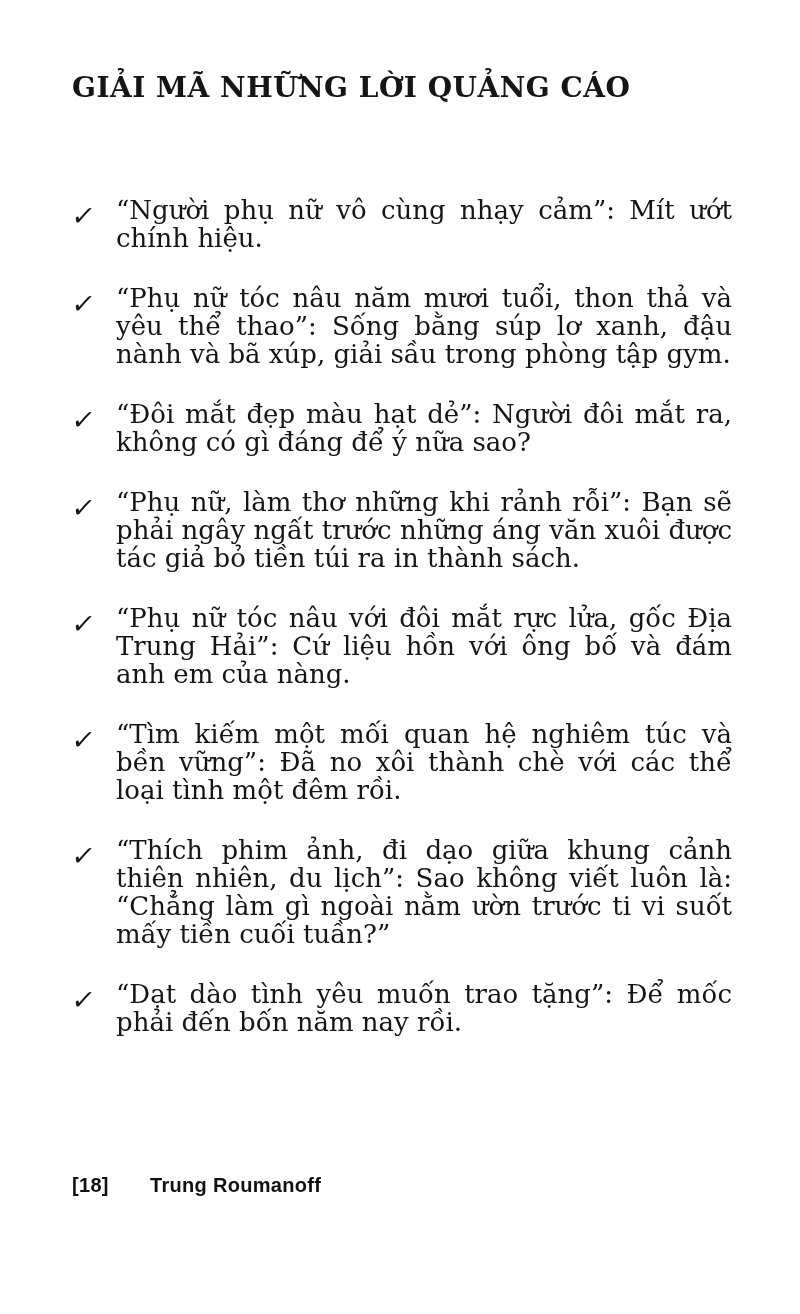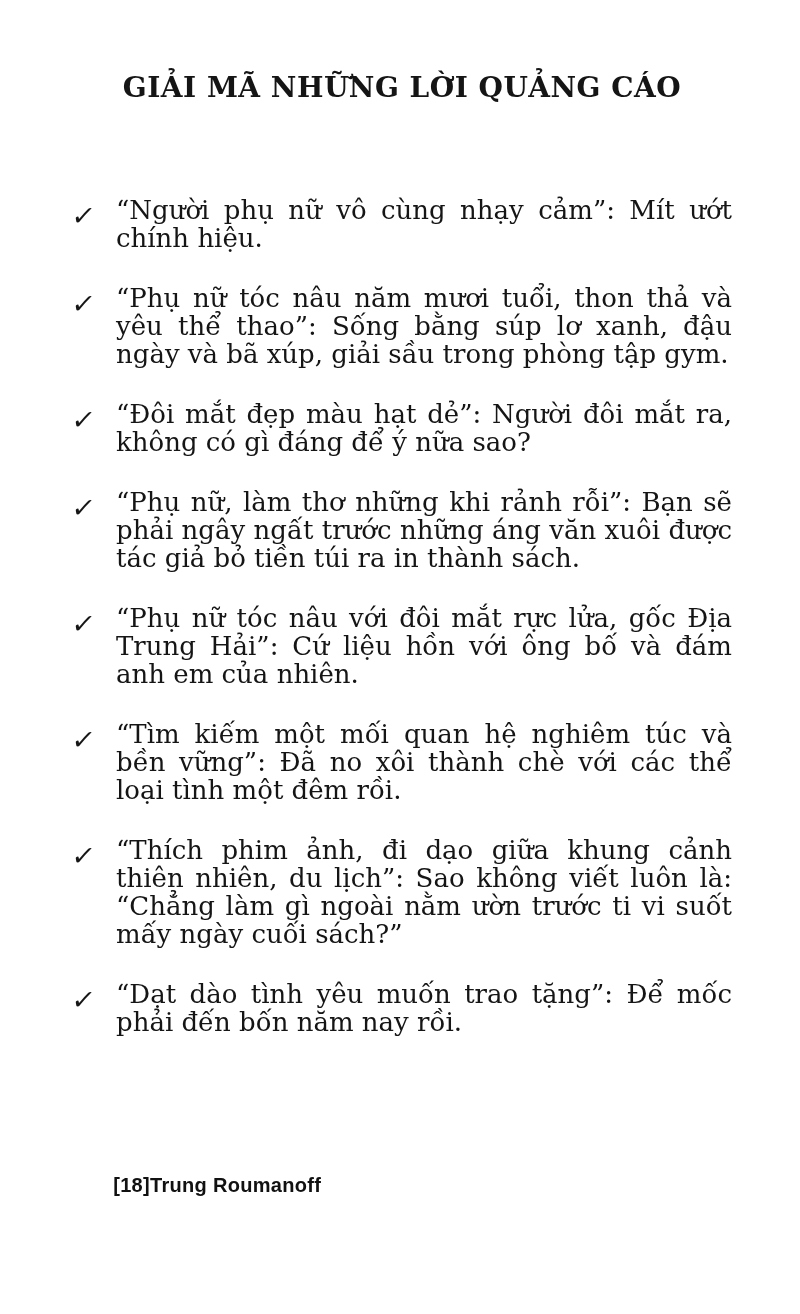--- a/index.html
+++ b/index.html
@@ -13,21 +13,20 @@
     font-family: "DejaVu Serif", "Liberation Serif", serif;
     color: #151515;
     overflow: hidden;
   }
   .page {
     width: 800px;
     height: 1314px;
     padding: 70px 68px 0 72px;
   }
   .title {
-    text-align: center;
     font-size: 28px;
     font-weight: bold;
     letter-spacing: 0.5px;
     line-height: 36px;
     margin-bottom: 90px;
     white-space: nowrap;
   }
   .checklist {
     list-style: none;
   }
@@ -57,58 +56,57 @@
     top: 1174px;
     font-family: "Liberation Sans", "DejaVu Sans", sans-serif;
     font-size: 20px;
     font-weight: 600;
     letter-spacing: 0.3px;
     color: #111111;
   }
   .footer .page-num {
     display: inline-block;
     width: 78px;
-    text-align: right;
   }
 </style>
 </head>
 <body>
 
 <div class="page">
 
   <h1 class="title">GIẢI MÃ NHỮNG LỜI QUẢNG CÁO</h1>
 
   <ul class="checklist">
     <li class="item">
       <span class="check">✓</span>
       <span class="item-text">“Người phụ nữ vô cùng nhạy cảm”: Mít ướt chính hiệu.</span>
     </li>
     <li class="item">
       <span class="check">✓</span>
-      <span class="item-text">“Phụ nữ tóc nâu năm mươi tuổi, thon thả và yêu thể thao”: Sống bằng súp lơ xanh, đậu ngày và bã xúp, giải sầu trong phòng tập gym.</span>
+      <span class="item-text">“Phụ nữ tóc nâu năm mươi tuổi, thon thả và yêu thể thao”: Sống bằng súp lơ xanh, đậu nành và bã xúp, giải sầu trong phòng tập gym.</span>
     </li>
     <li class="item">
       <span class="check">✓</span>
       <span class="item-text">“Đôi mắt đẹp màu hạt dẻ”: Người đôi mắt ra, không có gì đáng để ý nữa sao?</span>
     </li>
     <li class="item">
       <span class="check">✓</span>
       <span class="item-text">“Phụ nữ, làm thơ những khi rảnh rỗi”: Bạn sẽ phải ngây ngất trước những áng văn xuôi được tác giả bỏ tiền túi ra in thành sách.</span>
     </li>
     <li class="item">
       <span class="check">✓</span>
-      <span class="item-text">“Phụ nữ tóc nâu với đôi mắt rực lửa, gốc Địa Trung Hải”: Cứ liệu hồn với ông bố và đám anh em của nhiên.</span>
+      <span class="item-text">“Phụ nữ tóc nâu với đôi mắt rực lửa, gốc Địa Trung Hải”: Cứ liệu hồn với ông bố và đám anh em của nàng.</span>
     </li>
     <li class="item">
       <span class="check">✓</span>
       <span class="item-text">“Tìm kiếm một mối quan hệ nghiêm túc và bền vững”: Đã no xôi thành chè với các thể loại tình một đêm rồi.</span>
     </li>
     <li class="item">
       <span class="check">✓</span>
-      <span class="item-text">“Thích phim ảnh, đi dạo giữa khung cảnh thiên nhiên, du lịch”: Sao không viết luôn là: “Chẳng làm gì ngoài nằm ườn trước ti vi suốt mấy ngày cuối sách?”</span>
+      <span class="item-text">“Thích phim ảnh, đi dạo giữa khung cảnh thiên nhiên, du lịch”: Sao không viết luôn là: “Chẳng làm gì ngoài nằm ườn trước ti vi suốt mấy tiền cuối tuần?”</span>
     </li>
     <li class="item">
       <span class="check">✓</span>
       <span class="item-text">“Dạt dào tình yêu muốn trao tặng”: Để mốc phải đến bốn năm nay rồi.</span>
     </li>
   </ul>
 
   <div class="footer">
     <span class="page-num">[18]</span><span>Trung Roumanoff</span>
   </div>

